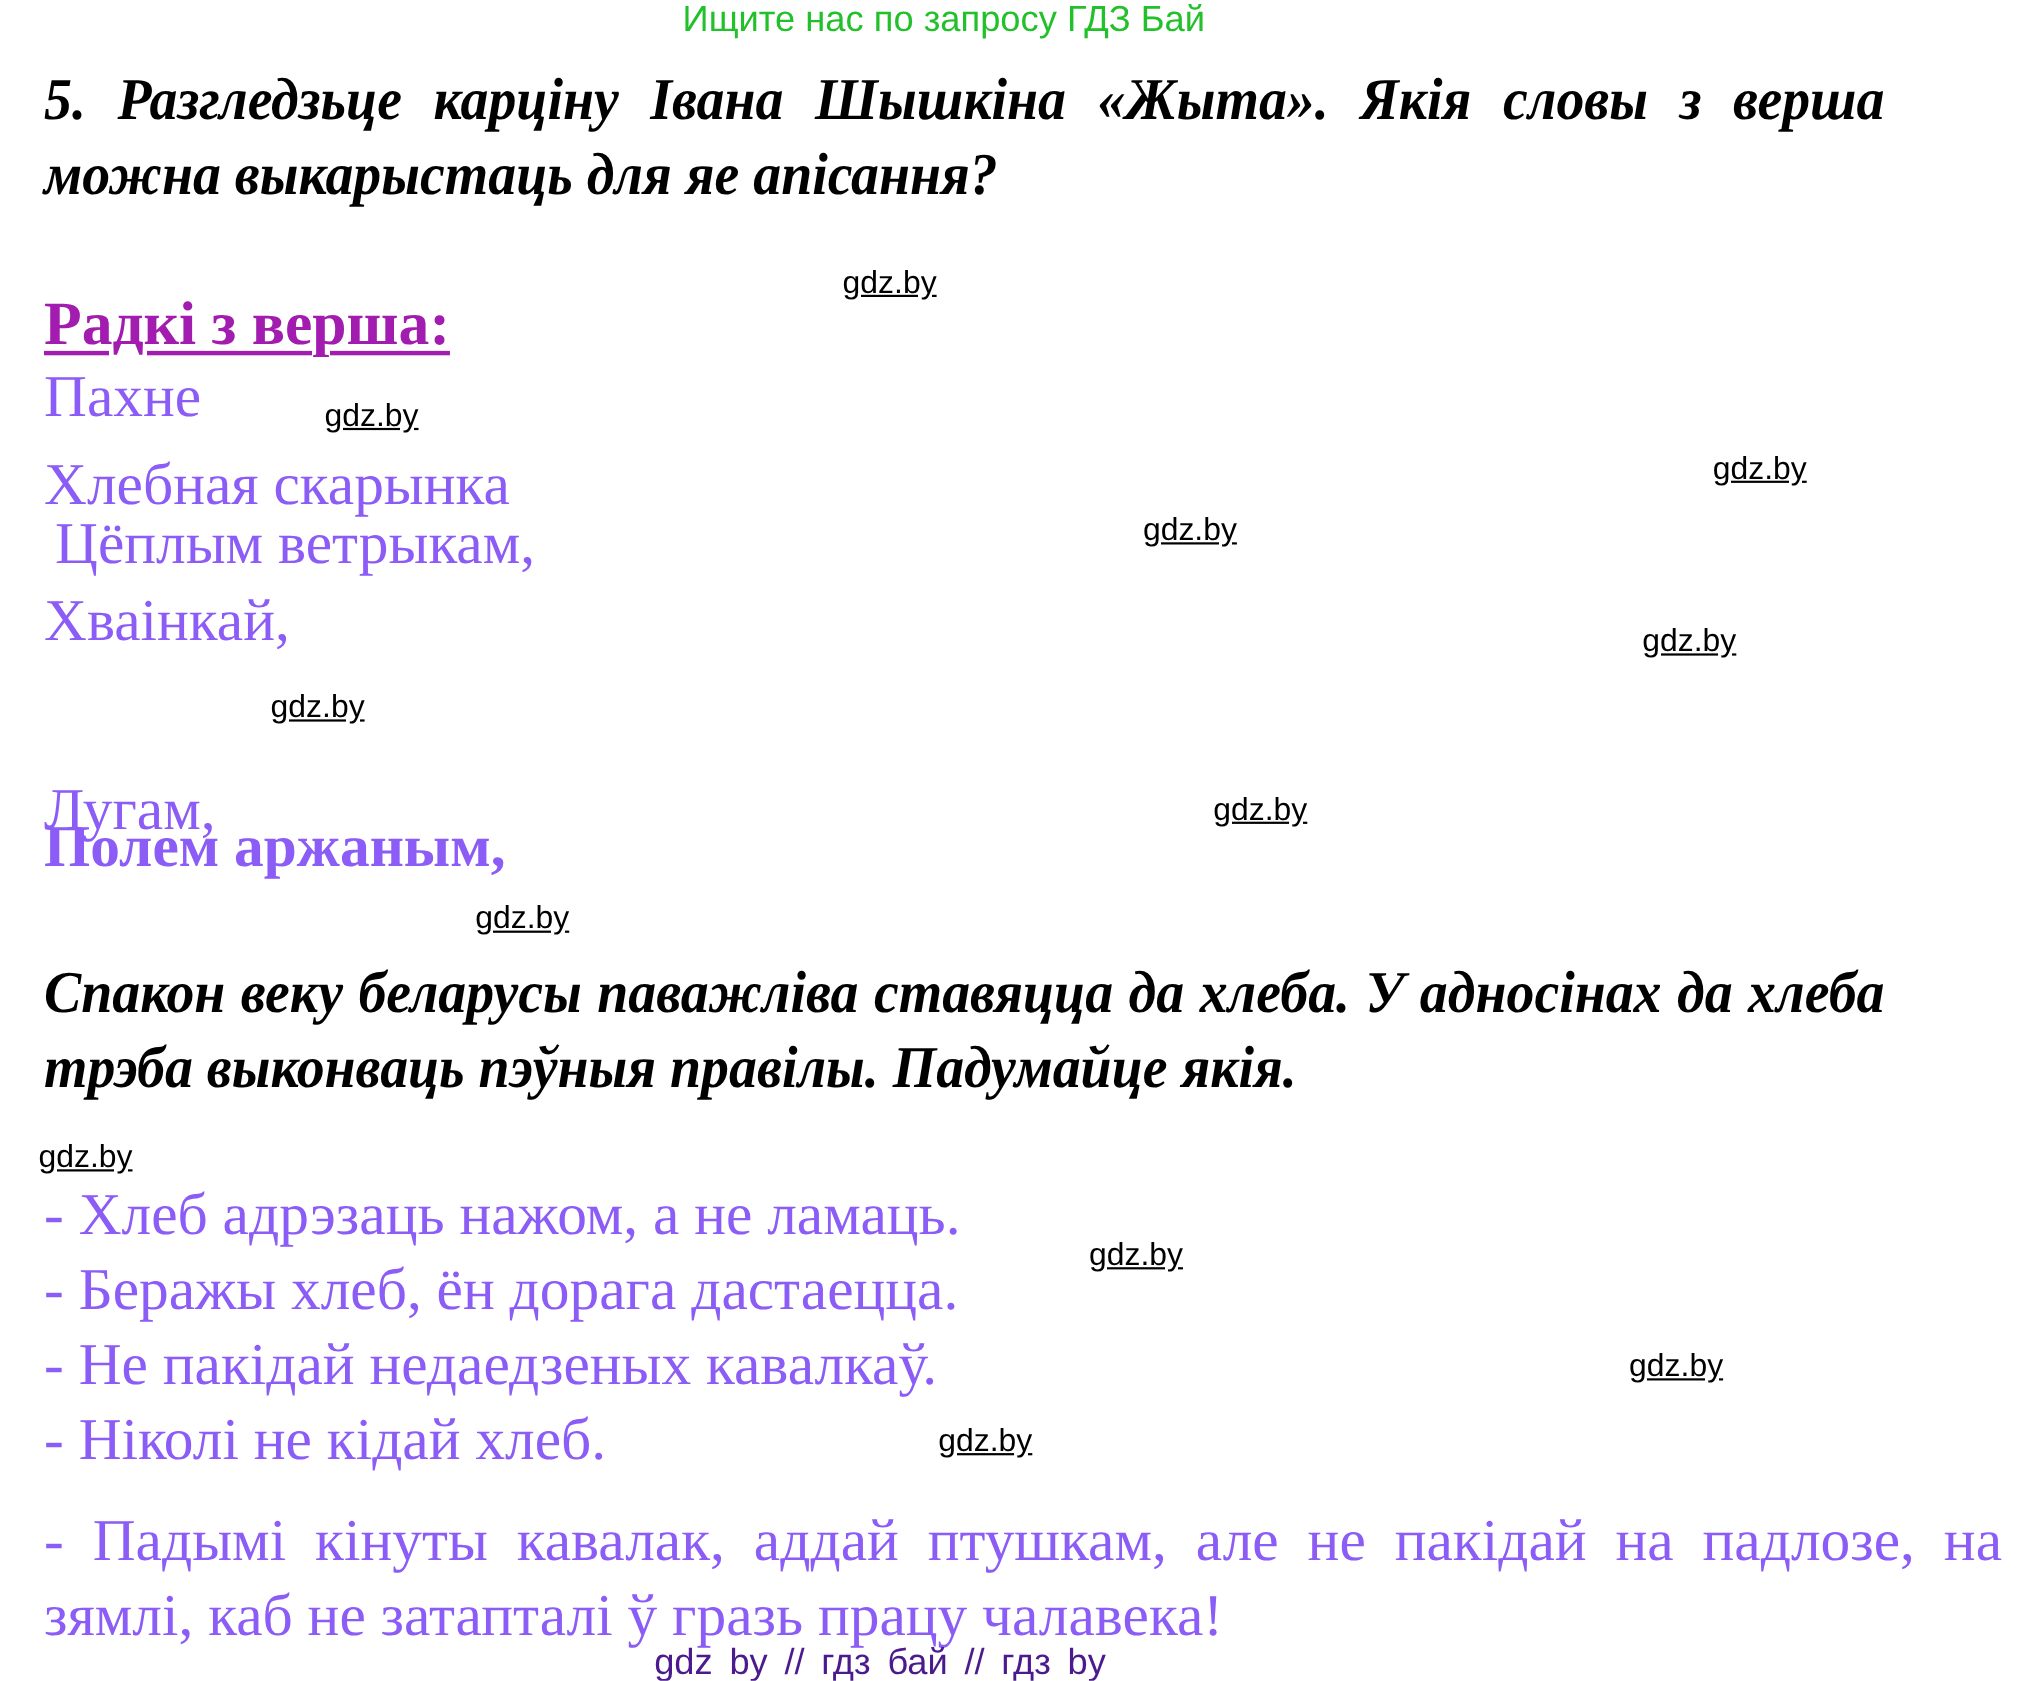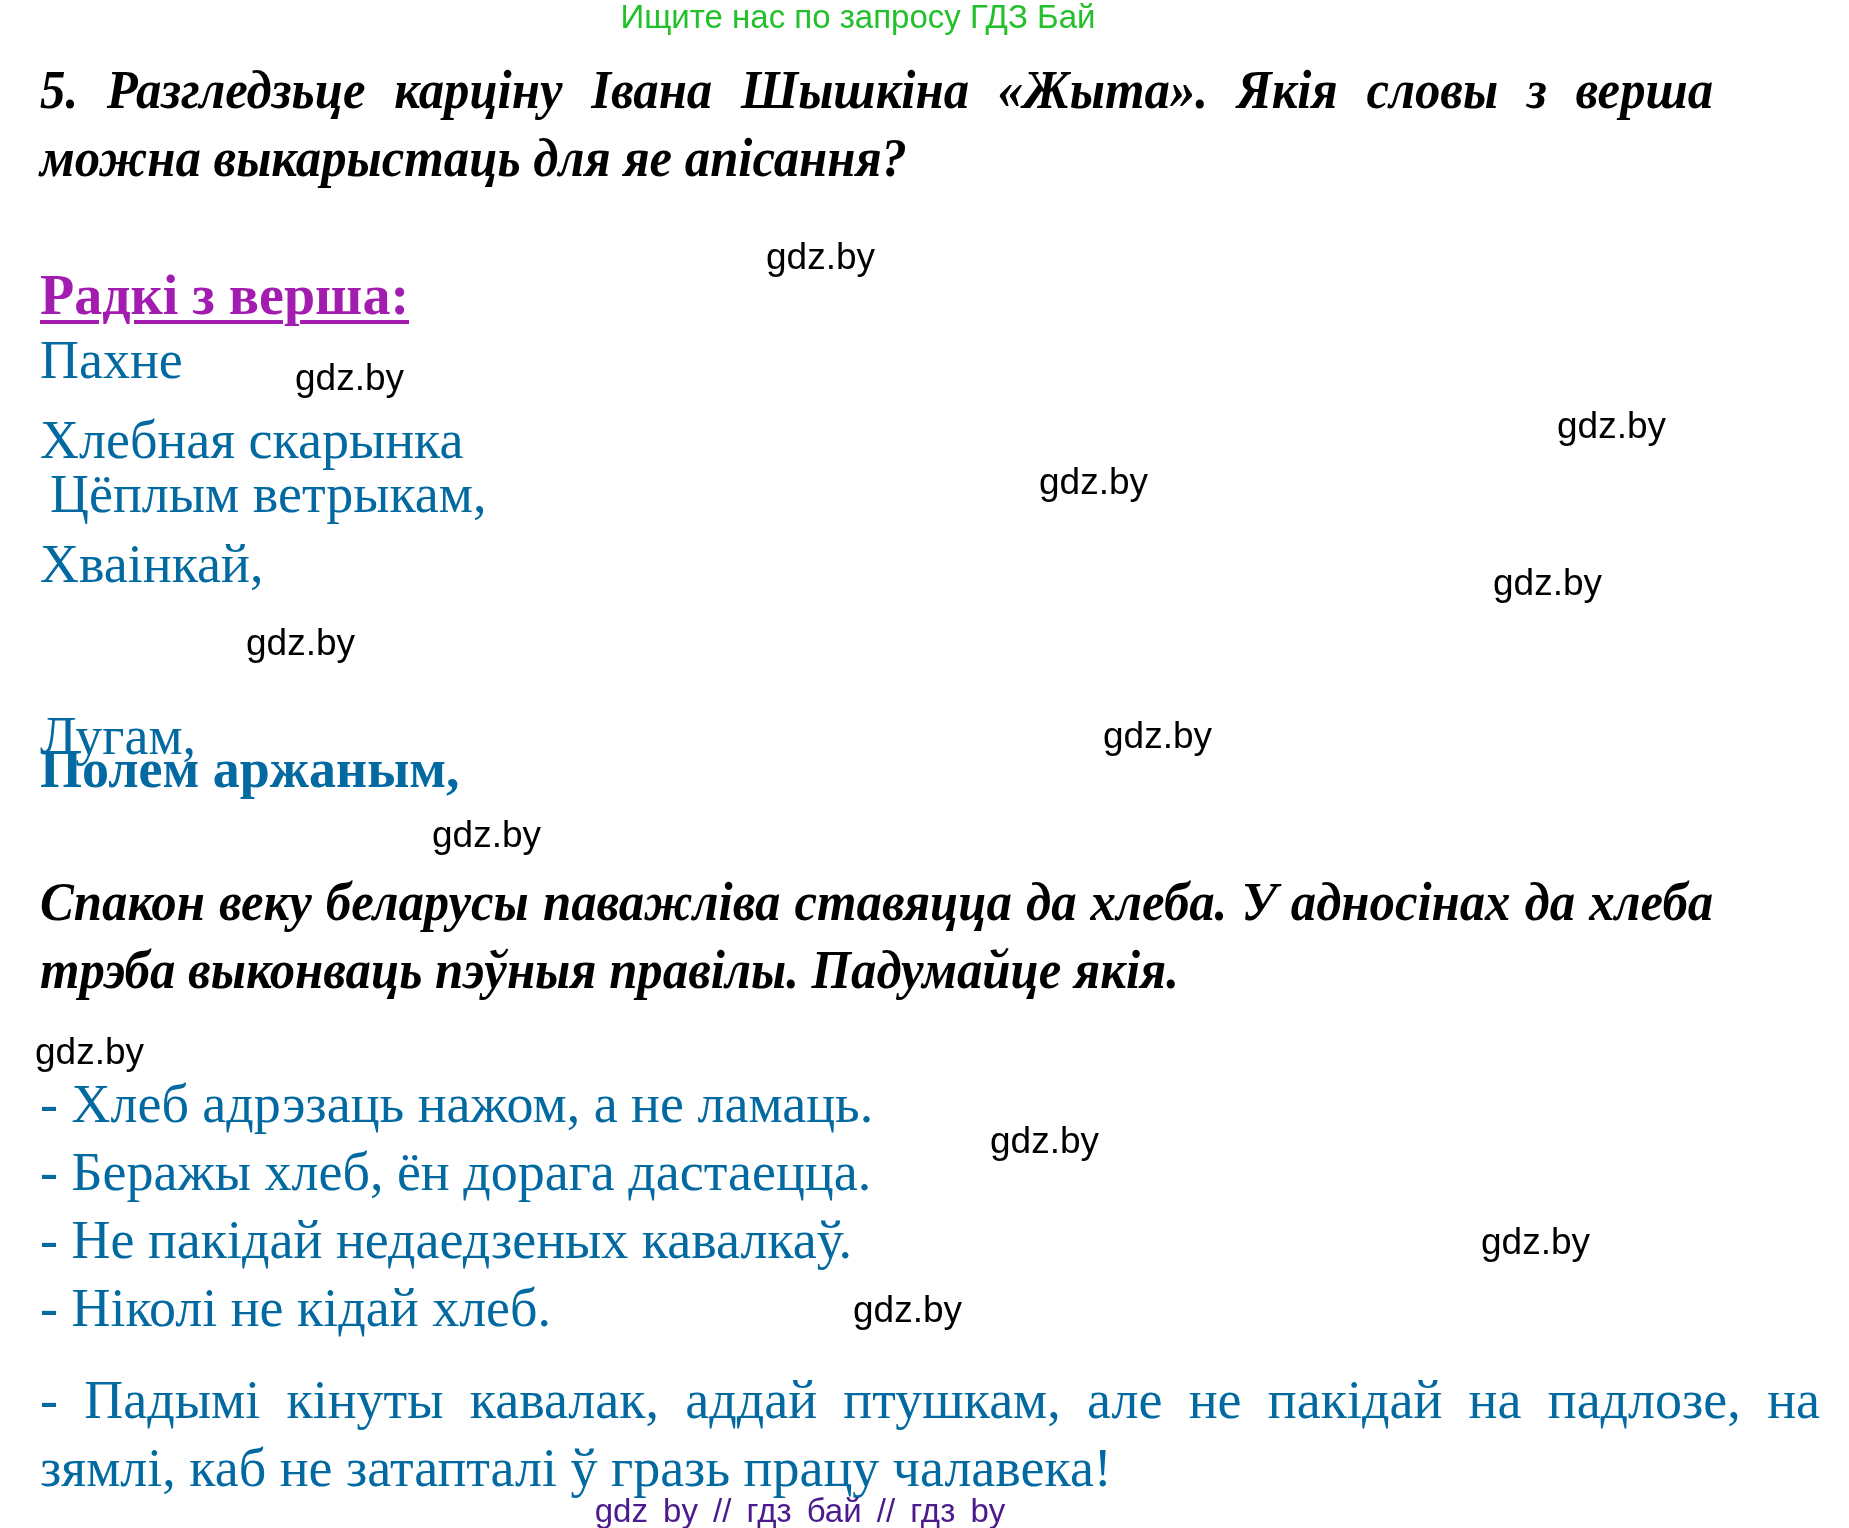--- a/index.html
+++ b/index.html
@@ -1,23 +1,23 @@
 <!DOCTYPE html>
 <html><head>
 <meta charset="utf-8">
 <style>
   html, body { margin: 0; padding: 0; background: #ffffff; }
   body { width: 1849px; height: 1528px; position: relative; overflow: hidden; }
   .abs { position: absolute; white-space: nowrap; }
   .top-banner { left: 0; width: 1716px; top: 0; text-align: center; font-family: "Liberation Sans", sans-serif; font-size: 33px; color: #22c02a; line-height: 34px; }
   .task { left: 40px; width: 1780px; font-family: "Liberation Serif", serif; font-weight: bold; font-style: italic; font-size: 54px; line-height: 68px; color: #000; white-space: normal; text-align: justify; transform: scaleX(0.94); transform-origin: left top; }
   .heading { left: 40px; font-family: "Liberation Serif", serif; font-weight: bold; font-size: 56px; color: #a21caf; text-decoration: underline; text-decoration-thickness: 4px; text-underline-offset: 6px; line-height: 60px; }
-  .line { left: 40px; font-family: "Liberation Serif", serif; font-size: 54px; color: #0369a1; line-height: 68px; }
+  .line { left: 40px; font-family: "Liberation Serif", serif; font-size: 54px; color: #8b5cf6; line-height: 68px; }
   .wide { width: 1780px; white-space: normal; text-align: justify; text-align-last: left; }
-  .wm { font-family: "Liberation Sans", sans-serif; font-size: 37px; color: #000; line-height: 30px; }
+  .wm { font-family: "Liberation Sans", sans-serif; font-size: 29px; color: #000; line-height: 30px; text-decoration: underline; }
   .footer { left: 0; width: 1600px; top: 1494px; text-align: center; font-family: "Liberation Sans", sans-serif; font-size: 33px; color: #4b1a8c; line-height: 34px; word-spacing: 6px; }
 </style>
 </head>
 <body>
 
 <div class="abs top-banner">Ищите нас по запросу ГДЗ Бай</div>
 
 <div class="abs task" style="top:56px;">
   <span>5. Разгледзьце карціну Івана Шышкіна «Жыта». Якія словы з верша</span>
   <span>можна выкарыстаць для яе апісання?</span>

